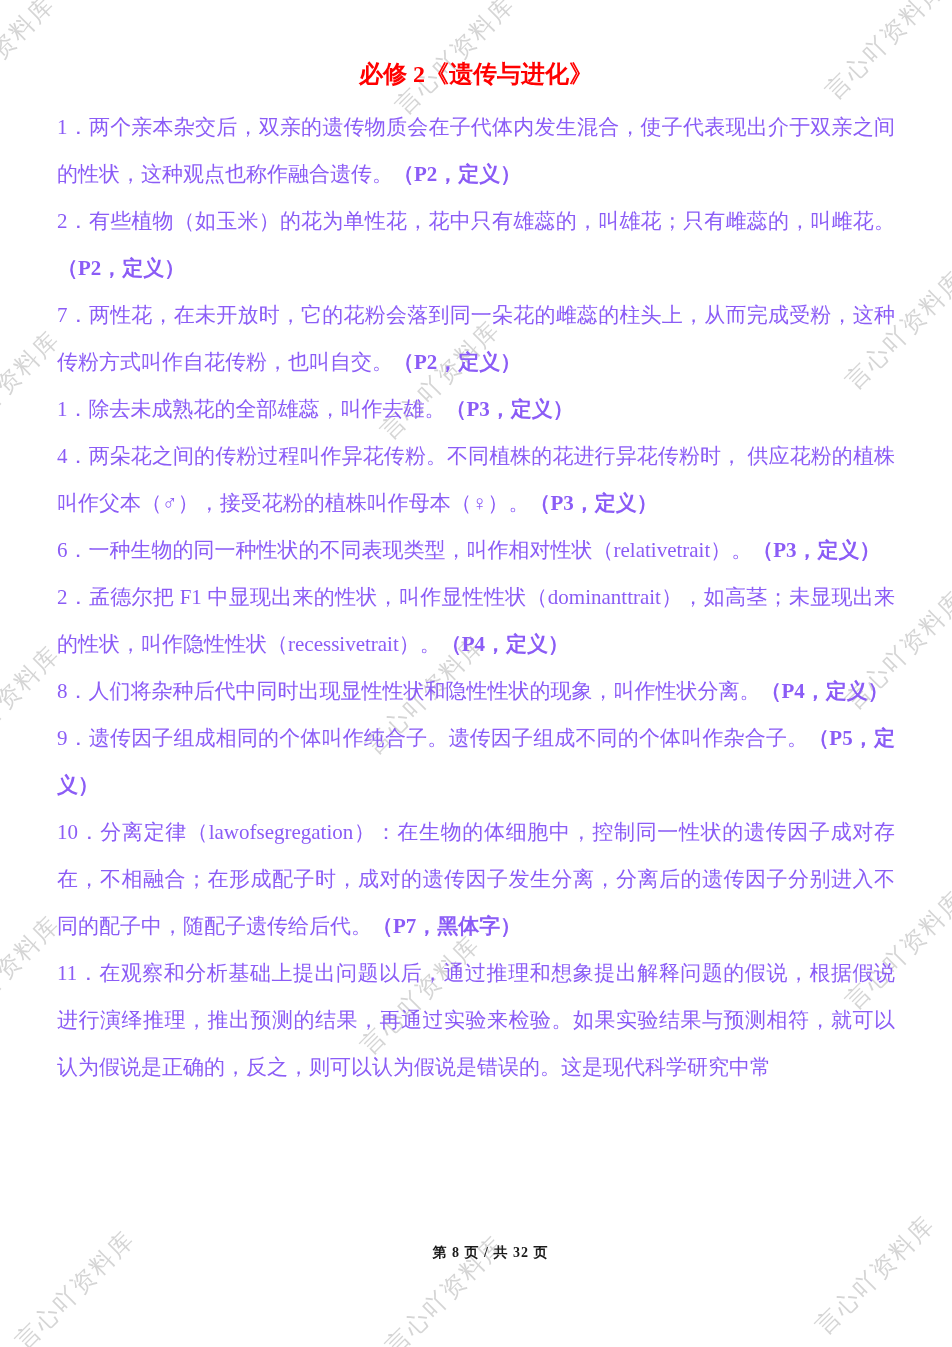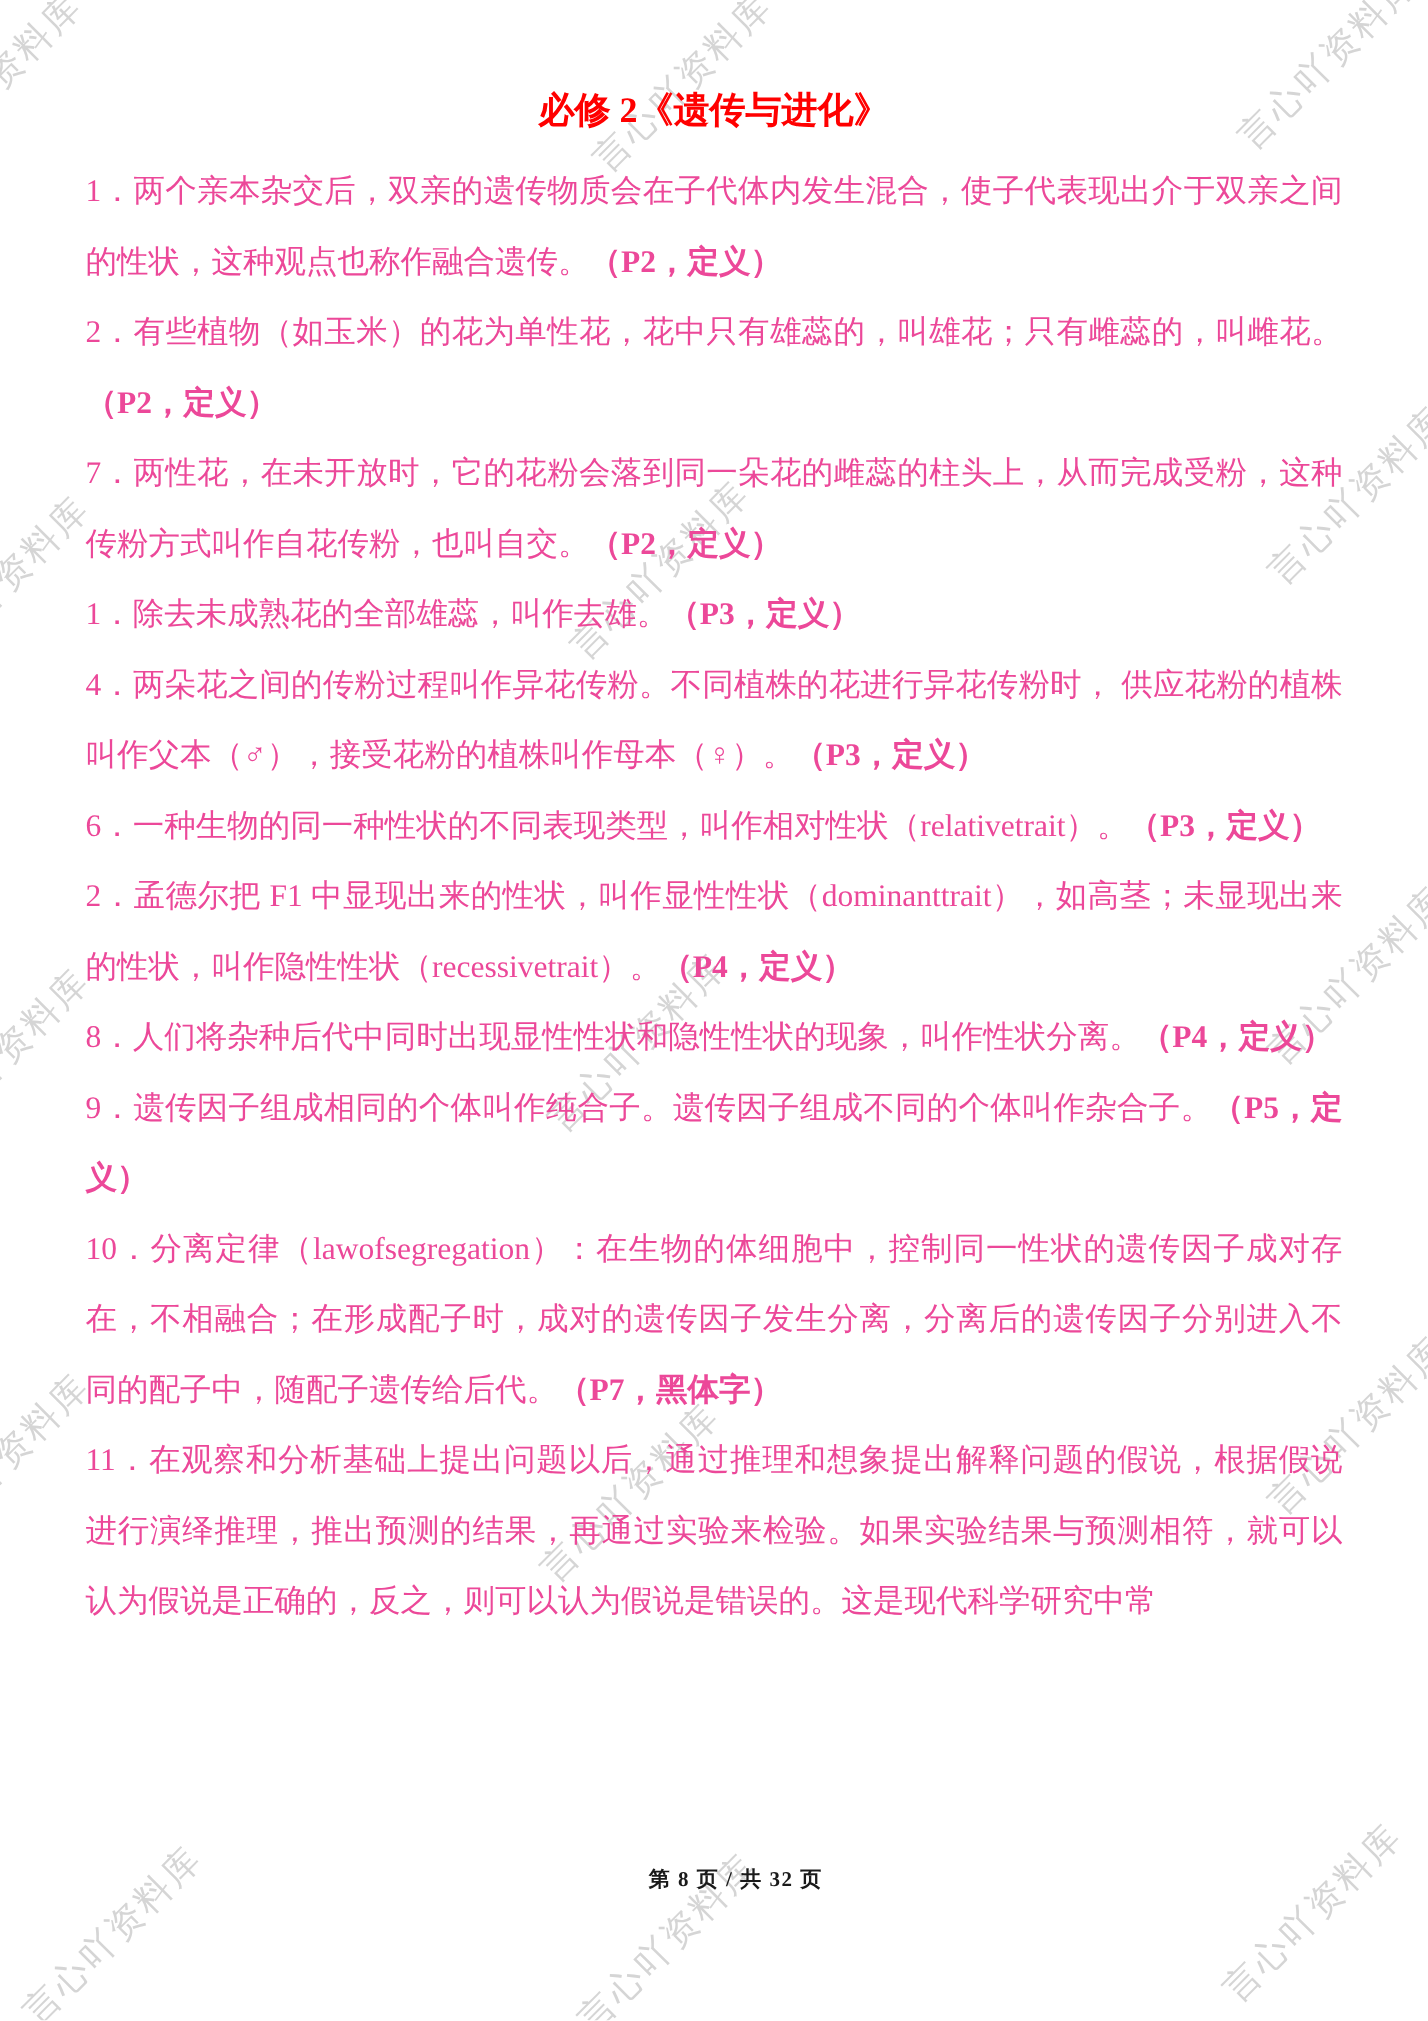--- a/index.html
+++ b/index.html
@@ -42,21 +42,21 @@
     font-size: 24px;
     font-weight: bold;
     line-height: 36px;
     margin-bottom: 12px;
     font-family: Liberation Serif, serif;
   }
 
   .content p {
     font-size: 21px;
     line-height: 47px;
-    color: #ec4899;
+    color: #8b5cf6;
     text-align: justify;
     margin: 0;
   }
   .ref { font-weight: bold; }
 
   .footer {
     position: absolute;
     left: 0;
     right: 0;
     bottom: 85px;

